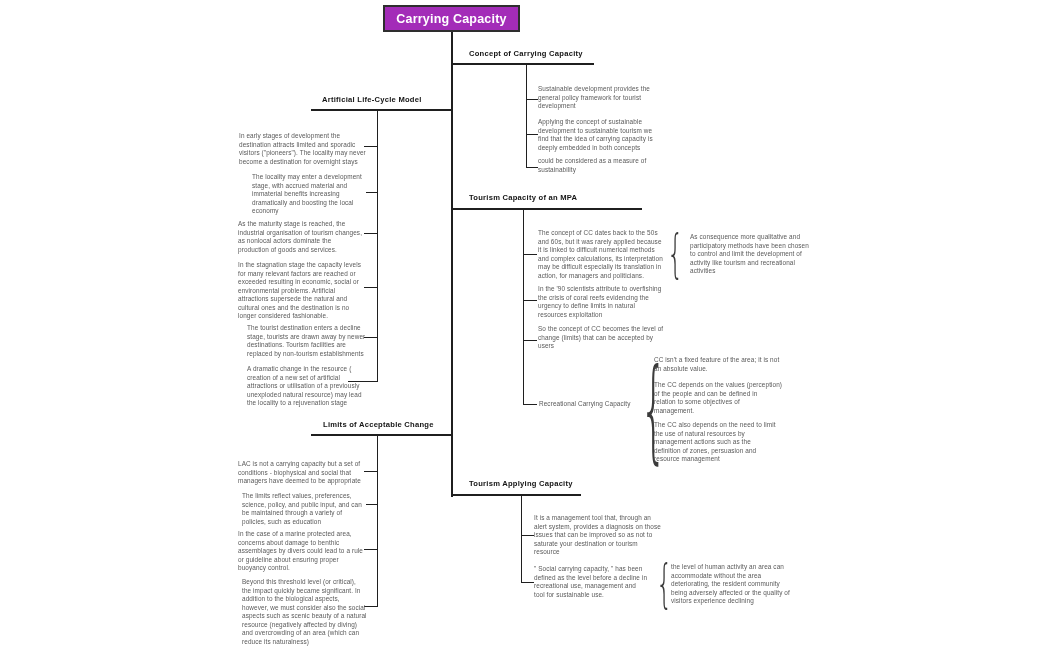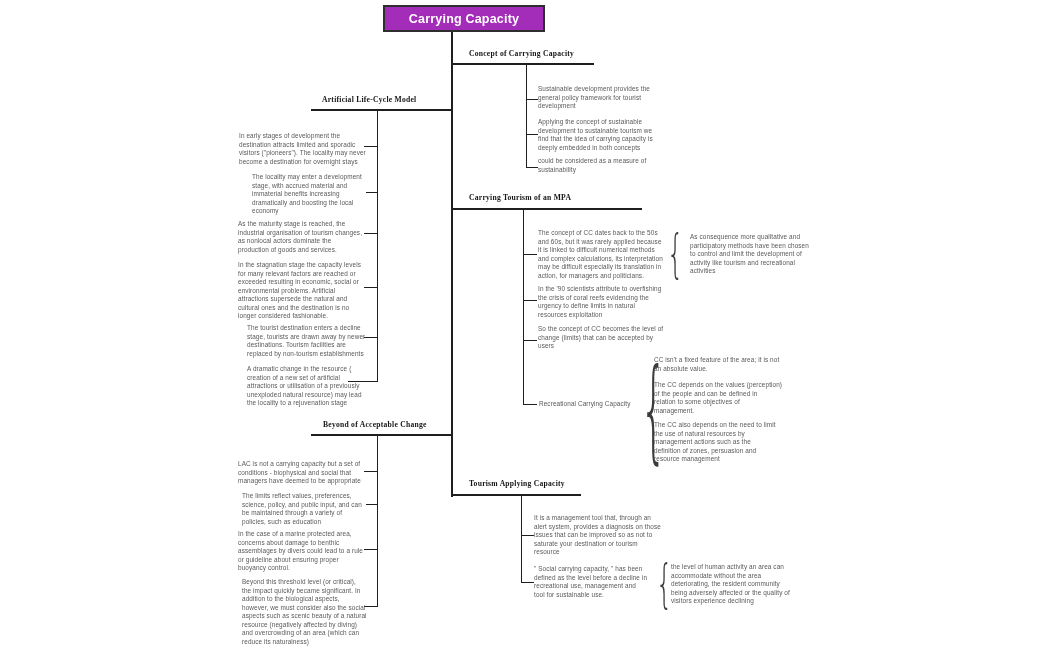--- a/index.html
+++ b/index.html
@@ -1,23 +1,23 @@
 <!DOCTYPE html>
 <html><head>
 <meta charset="utf-8">
 <style>
   html,body{margin:0;padding:0;background:#ffffff;}
   #canvas{position:relative;width:1050px;height:650px;background:#ffffff;
           font-family:"Liberation Sans",sans-serif;overflow:hidden;}
   .line{position:absolute;background:#1f1f1f;}
-  .root{position:absolute;left:383px;top:5px;width:162px;height:27px;background:#a32cb8;
+  .root{position:absolute;left:383px;top:5px;width:137px;height:27px;background:#a32cb8;
         border:2px solid #2e2e2e;display:flex;align-items:center;justify-content:center;
         color:#ffffff;font-size:12.5px;font-weight:bold;letter-spacing:.2px;box-sizing:border-box;}
   .blabel{position:absolute;font-size:7.6px;font-weight:bold;color:#141414;
-          letter-spacing:.25px;white-space:nowrap;font-family:Liberation Serif, serif;}
+          letter-spacing:.25px;white-space:nowrap;}
   .note{position:absolute;font-size:6.4px;line-height:8.5px;color:#595959;
         white-space:pre-line;letter-spacing:.1px;}
   .brace{position:absolute;color:#3b3b3b;line-height:1;font-weight:100;
          font-family:"DejaVu Sans",sans-serif;transform-origin:left top;}
 </style>
 </head>
 <body>
 
 <div id="canvas">
 
@@ -33,21 +33,21 @@
   <div class="note" style="left:538px;top:85px;">Sustainable development provides the
 general policy framework for tourist
 development</div>
   <div class="note" style="left:538px;top:118px;">Applying the concept of sustainable
 development to sustainable tourism we
 find that the idea of carrying capacity is
 deeply embedded in both concepts</div>
   <div class="note" style="left:538px;top:157px;">could be considered as a measure of
 sustainability</div>
 
-  <div class="blabel" style="left:469px;top:193px;">Carrying Tourism of an MPA</div>
+  <div class="blabel" style="left:469px;top:193px;">Tourism Capacity of an MPA</div>
   <div class="line" style="left:452px;top:208px;width:190px;height:2px;"></div>
   <div class="line" style="left:523px;top:210px;width:1px;height:195px;"></div>
   <div class="line" style="left:524px;top:254px;width:13px;height:1px;"></div>
   <div class="line" style="left:524px;top:300px;width:13px;height:1px;"></div>
   <div class="line" style="left:524px;top:340px;width:13px;height:1px;"></div>
   <div class="line" style="left:524px;top:404px;width:13px;height:1px;"></div>
   <div class="note" style="left:538px;top:229px;">The concept of CC dates back to the 50s
 and 60s, but it was rarely applied because
 it is linked to difficult numerical methods
 and complex calculations, its interpretation
@@ -133,21 +133,21 @@
   <div class="note" style="left:247px;top:324px;">The tourist destination enters a decline
 stage, tourists are drawn away by newer
 destinations. Tourism facilities are
 replaced by non-tourism establishments</div>
   <div class="note" style="left:247px;top:365px;">A dramatic change in the resource (
 creation of a new set of artificial
 attractions or utilisation of a previously
 unexploded natural resource) may lead
 the locality to a rejuvenation stage</div>
 
-  <div class="blabel" style="left:323px;top:420px;">Beyond of Acceptable Change</div>
+  <div class="blabel" style="left:323px;top:420px;">Limits of Acceptable Change</div>
   <div class="line" style="left:311px;top:434px;width:141px;height:2px;"></div>
   <div class="line" style="left:377px;top:436px;width:1px;height:171px;"></div>
   <div class="line" style="left:364px;top:471px;width:13px;height:1px;"></div>
   <div class="line" style="left:366px;top:504px;width:11px;height:1px;"></div>
   <div class="line" style="left:364px;top:549px;width:13px;height:1px;"></div>
   <div class="line" style="left:364px;top:606px;width:13px;height:1px;"></div>
   <div class="note" style="left:238px;top:460px;">LAC is not a carrying capacity but a set of
 conditions - biophysical and social that
 managers have deemed to be appropriate</div>
   <div class="note" style="left:242px;top:492px;">The limits reflect values, preferences,

